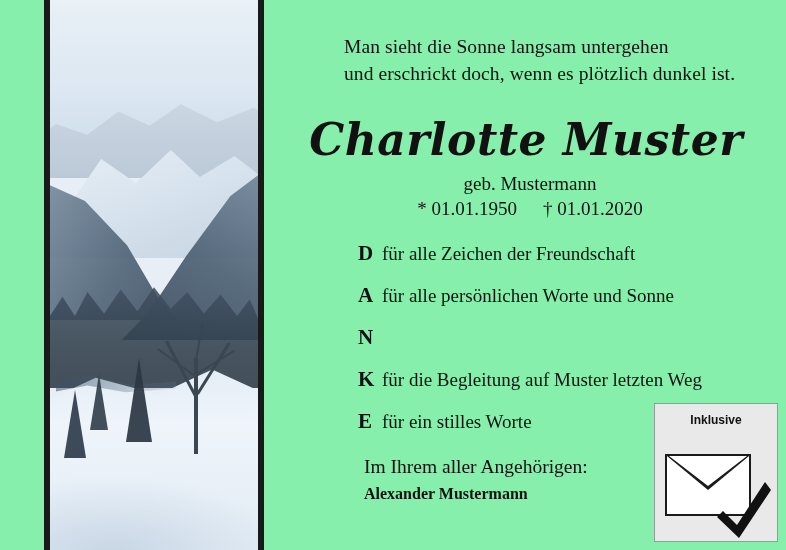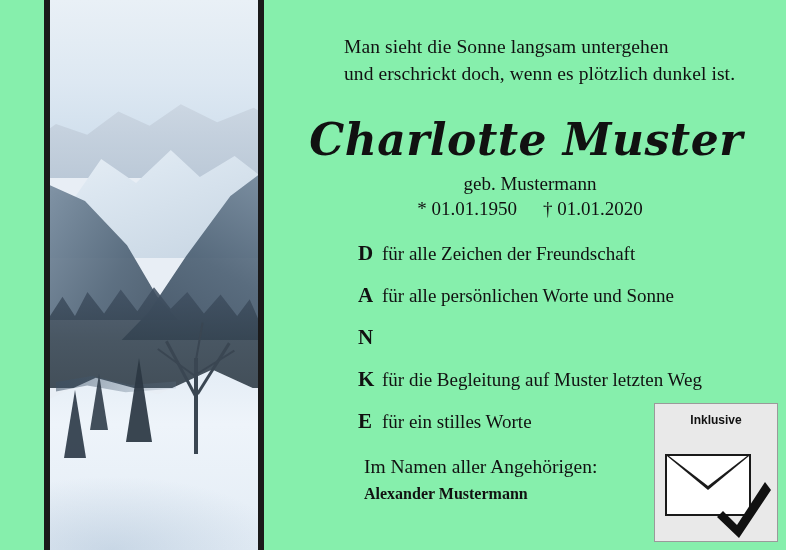--- a/index.html
+++ b/index.html
@@ -323,21 +323,21 @@
         <span class="thanks-letter">K</span>
         <span class="thanks-text">für die Begleitung auf Muster letzten Weg</span>
       </div>
       <div class="thanks-row">
         <span class="thanks-letter">E</span>
         <span class="thanks-text">für ein stilles Worte</span>
       </div>
     </div>
 
     <div class="closing">
-      <div>Im Namen aller Angehörigen:</div>
+      <div>Im Ihrem aller Angehörigen:</div>
       <div class="signature">Alexander Mustermann</div>
     </div>
 
   </div>
 
   <div class="badge">
     <div class="badge-title">
       <div>Inklusive</div>
     </div>
     <div class="badge-art">

